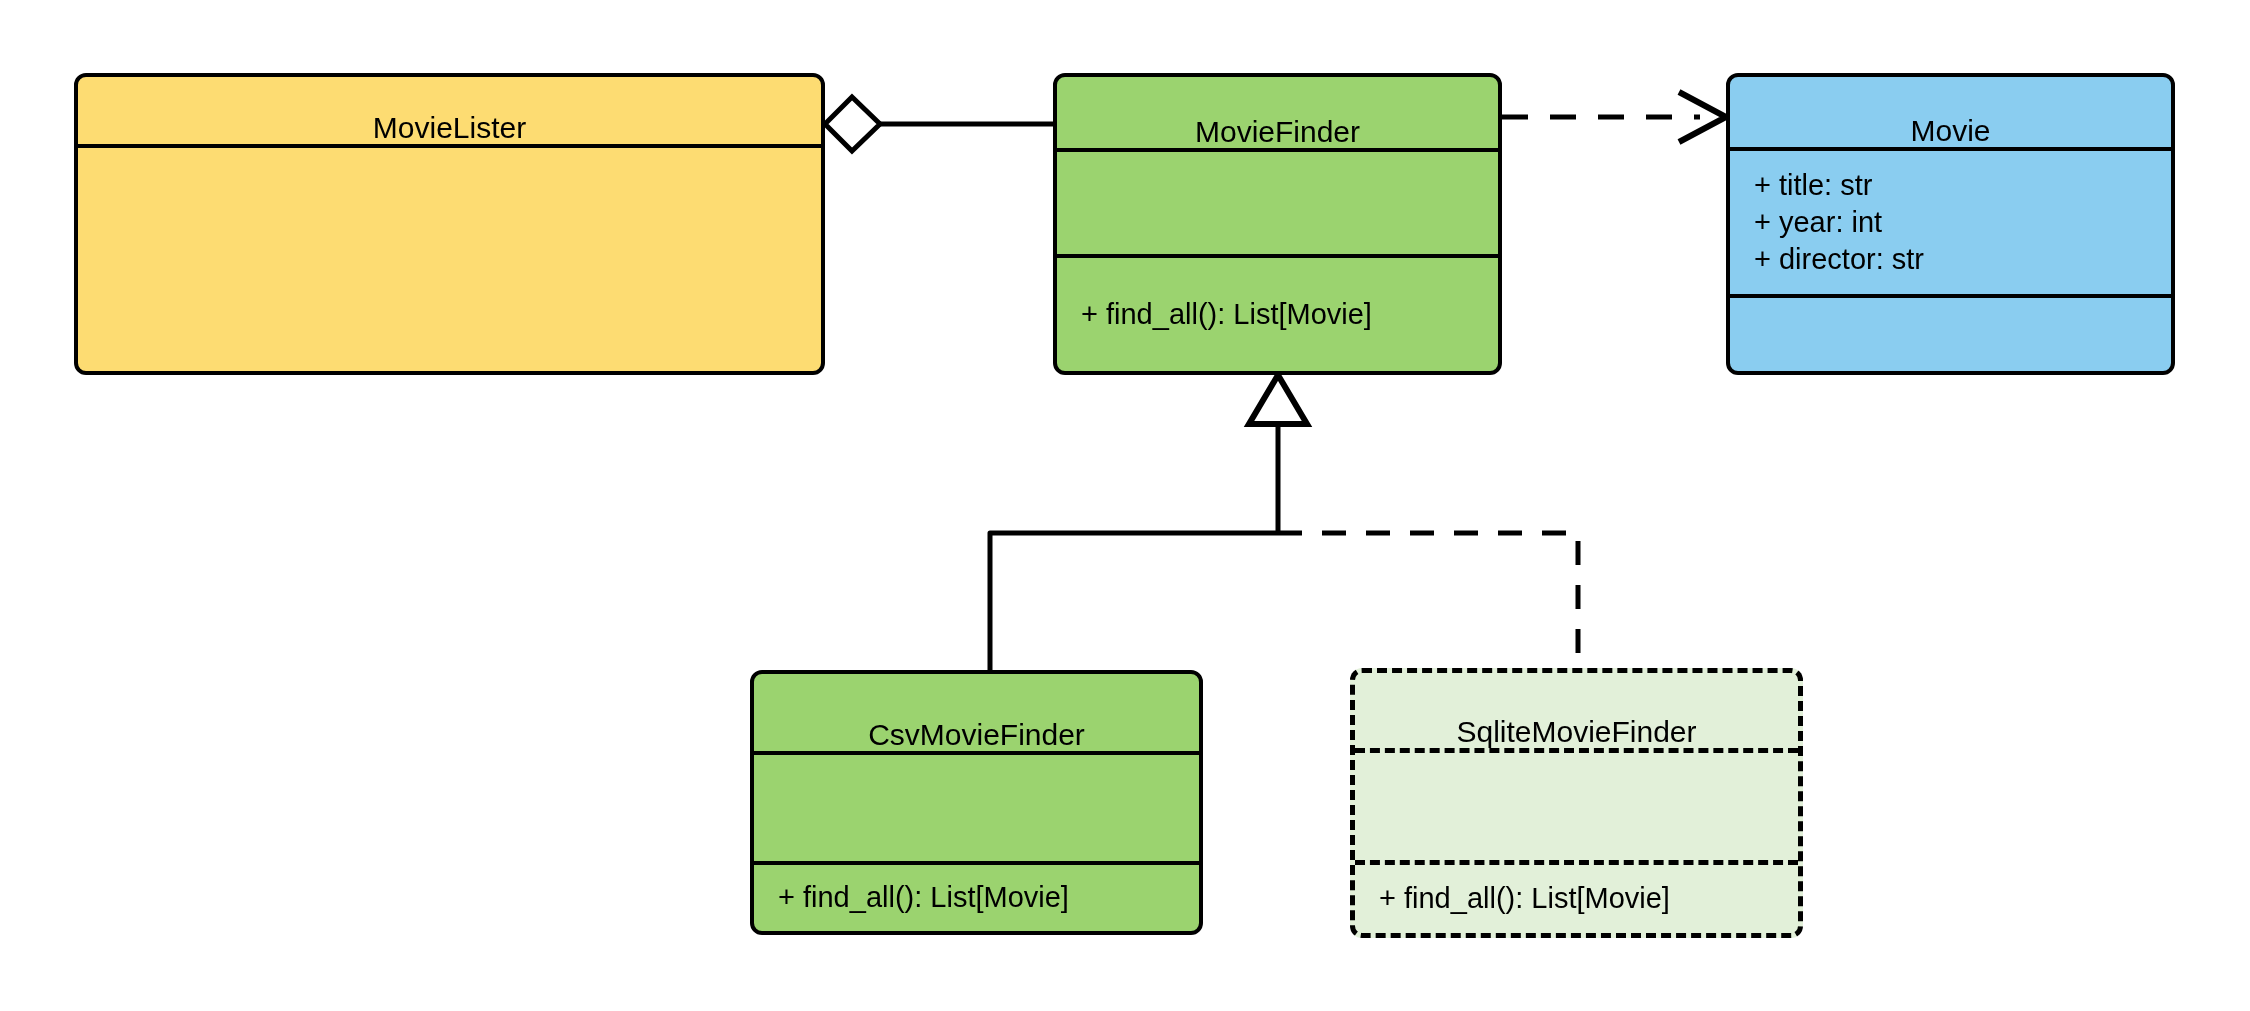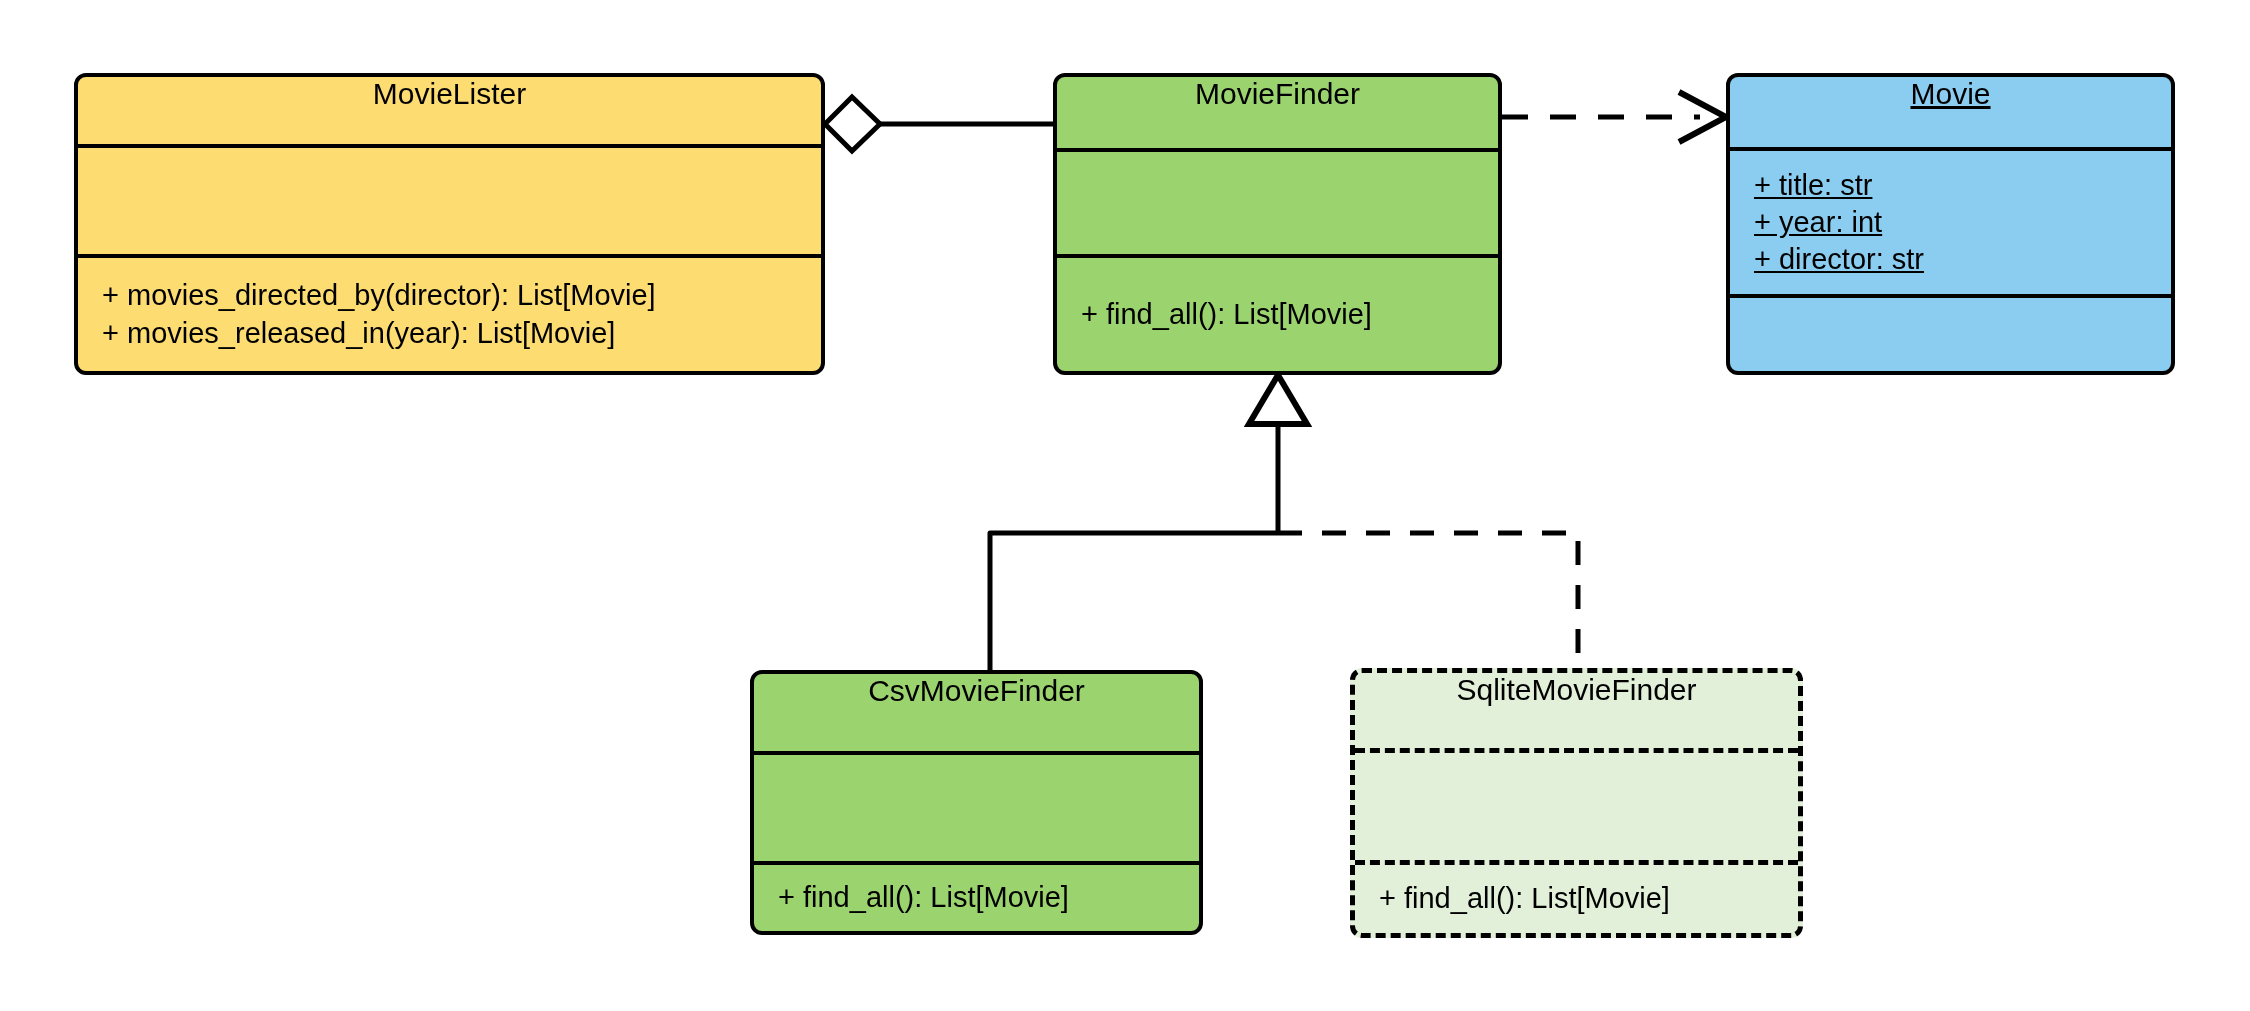--- a/index.html
+++ b/index.html
@@ -40,21 +40,21 @@
     border-width: 5px;
   }
   .compartment {
     box-sizing: border-box;
     display: flex;
     flex-direction: column;
     justify-content: center;
   }
   .compartment.title-compartment {
     align-items: center;
-    justify-content: flex-start;
+    justify-content: flex-end;
   }
   .compartment.divided {
     border-top: 4px solid #000000;
   }
   .uml-class.dashed .compartment.divided {
     border-top: 5px dashed #000000;
   }
   .class-title {
     font-size: 30px;
     color: #000000;
@@ -103,41 +103,35 @@
 
       <polygon points="1278,375 1307,424 1249,424" fill="#FFFFFF" stroke="#000000" stroke-width="6" stroke-linejoin="miter"></polygon>
     </g>
   </svg>
 
   <div class="uml-class" id="cls-movie-lister" style="left: 74px; top: 73px; width: 751px; height: 302px; background: rgb(253, 220, 114); border-color: rgb(0, 0, 0);">
     <div class="compartment title-compartment" style="height: 67px;">
       <div class="class-title">MovieLister</div>
     </div>
     <div class="compartment divided" style="height: 110px;"></div>
-    <div class="compartment divided" style="flex: 1 1 auto;">
-      <div class="members-block">
-        <div class="member">+ movies_directed_by(director): List[Movie]</div>
-        <div class="member">+ movies_released_in(year): List[Movie]</div>
-      </div>
-    </div>
   </div>
 
   <div class="uml-class" id="cls-movie-finder" style="left: 1053px; top: 73px; width: 449px; height: 302px; background: rgb(155, 211, 111); border-color: rgb(0, 0, 0);">
     <div class="compartment title-compartment" style="height: 71px; border-radius: 15px;">
       <div class="class-title">MovieFinder</div>
     </div>
     <div class="compartment divided" style="height: 106px;"></div>
     <div class="compartment divided" style="flex: 1 1 auto;">
       <div class="members-block">
         <div class="member">+ find_all(): List[Movie]</div>
       </div>
     </div>
   </div>
 
-  <div class="uml-class" id="cls-movie" style="left: 1726px; top: 73px; width: 449px; height: 302px; background: rgb(138, 205, 240); border-color: rgb(0, 0, 0); text-decoration: underline;">
+  <div class="uml-class" id="cls-movie" style="left: 1726px; top: 73px; width: 449px; height: 302px; background: rgb(138, 205, 240); border-color: rgb(0, 0, 0);">
     <div class="compartment title-compartment" style="height: 70px;">
       <div class="class-title">Movie</div>
     </div>
     <div class="compartment divided" style="height: 147px;">
       <div class="members-block">
         <div class="member">+ title: str</div>
         <div class="member">+ year: int</div>
         <div class="member">+ director: str</div>
       </div>
     </div>

